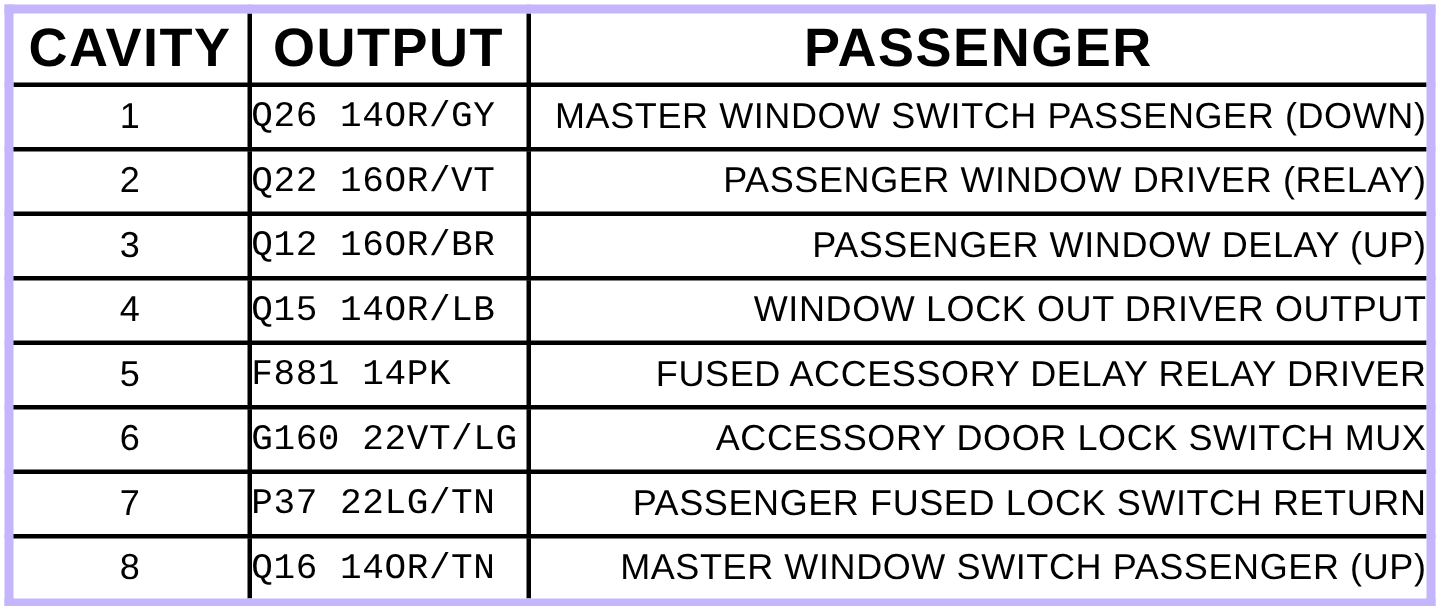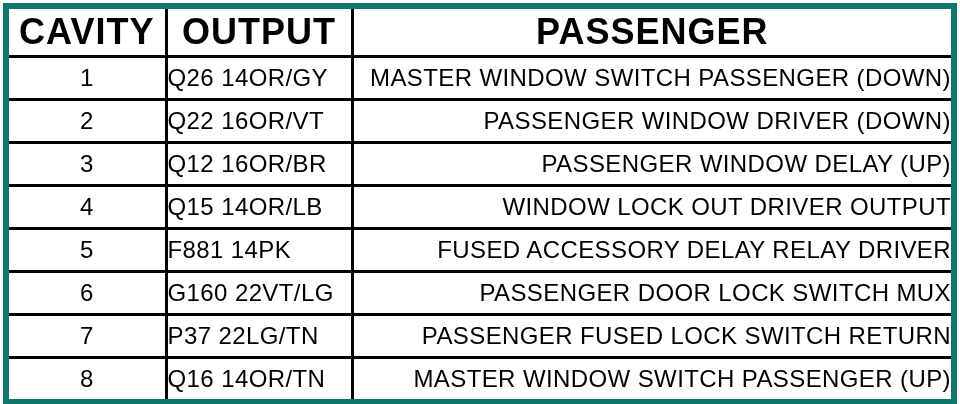--- a/index.html
+++ b/index.html
@@ -15,21 +15,21 @@
     width: 960px;
     height: 404px;
     padding: 3px;
     background: #ffffff;
   }
   table.pinout {
     border-collapse: collapse;
     table-layout: fixed;
     width: 954px;
     background: #ffffff;
-    border: 6px solid #0f766e;
+    border: 6px solid #c4b5fd;
     color: #000000;
     font-family: "Liberation Sans", sans-serif;
   }
   col.c-cavity  { width: 160px; }
   col.c-circuit { width: 186px; }
   col.c-function{ width: auto;  }
   table.pinout th,
   table.pinout td {
     border: 3px solid #000000;
     vertical-align: middle;
@@ -43,21 +43,21 @@
     font-weight: bold;
     letter-spacing: 1px;
     text-align: center;
   }
   table.pinout tbody td {
     height: 40px;
     font-size: 24px;
     letter-spacing: 0.4px;
   }
   td.cavity   { text-align: center; }
-  td.circuit  { text-align: left; padding-left: 8px; }
+  td.circuit  { text-align: left; padding-left: 8px; font-family: Liberation Mono, monospace; }
   td.function { text-align: right; padding-left: 6px; }
 </style>
 </head>
 <body>
 
 <div class="sheet">
   <table class="pinout">
     <colgroup>
       <col class="c-cavity">
       <col class="c-circuit">
@@ -72,41 +72,41 @@
     </thead>
     <tbody>
       <tr>
         <td class="cavity">1</td>
         <td class="circuit">Q26 14OR/GY</td>
         <td class="function">MASTER WINDOW SWITCH PASSENGER (DOWN)</td>
       </tr>
       <tr>
         <td class="cavity">2</td>
         <td class="circuit">Q22 16OR/VT</td>
-        <td class="function">PASSENGER WINDOW DRIVER (DOWN)</td>
+        <td class="function">PASSENGER WINDOW DRIVER (RELAY)</td>
       </tr>
       <tr>
         <td class="cavity">3</td>
         <td class="circuit">Q12 16OR/BR</td>
         <td class="function">PASSENGER WINDOW DELAY (UP)</td>
       </tr>
       <tr>
         <td class="cavity">4</td>
         <td class="circuit">Q15 14OR/LB</td>
         <td class="function">WINDOW LOCK OUT DRIVER OUTPUT</td>
       </tr>
       <tr>
         <td class="cavity">5</td>
         <td class="circuit">F881 14PK</td>
         <td class="function">FUSED ACCESSORY DELAY RELAY DRIVER</td>
       </tr>
       <tr>
         <td class="cavity">6</td>
         <td class="circuit">G160 22VT/LG</td>
-        <td class="function">PASSENGER DOOR LOCK SWITCH MUX</td>
+        <td class="function">ACCESSORY DOOR LOCK SWITCH MUX</td>
       </tr>
       <tr>
         <td class="cavity">7</td>
         <td class="circuit">P37 22LG/TN</td>
         <td class="function">PASSENGER FUSED LOCK SWITCH RETURN</td>
       </tr>
       <tr>
         <td class="cavity">8</td>
         <td class="circuit">Q16 14OR/TN</td>
         <td class="function">MASTER WINDOW SWITCH PASSENGER (UP)</td>

